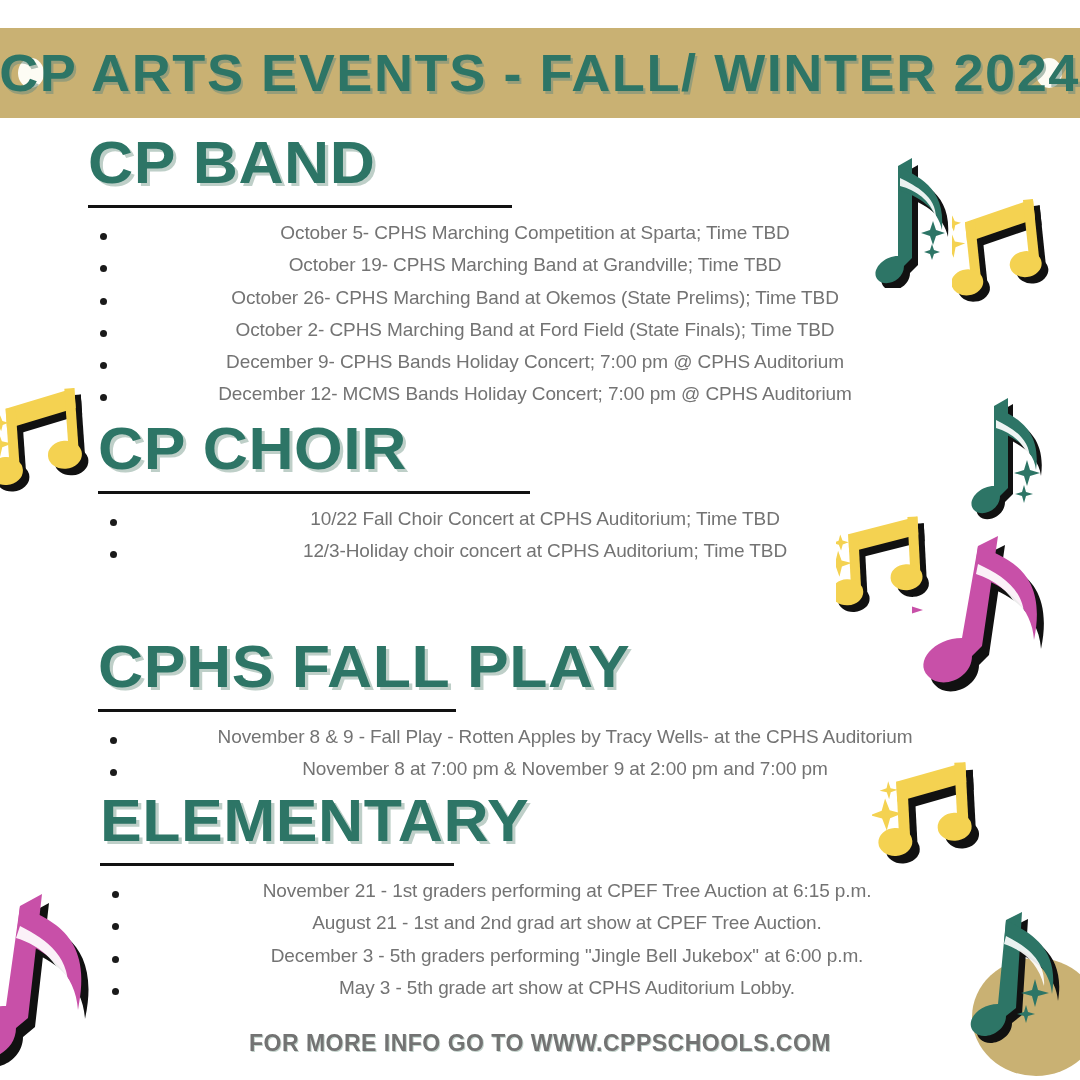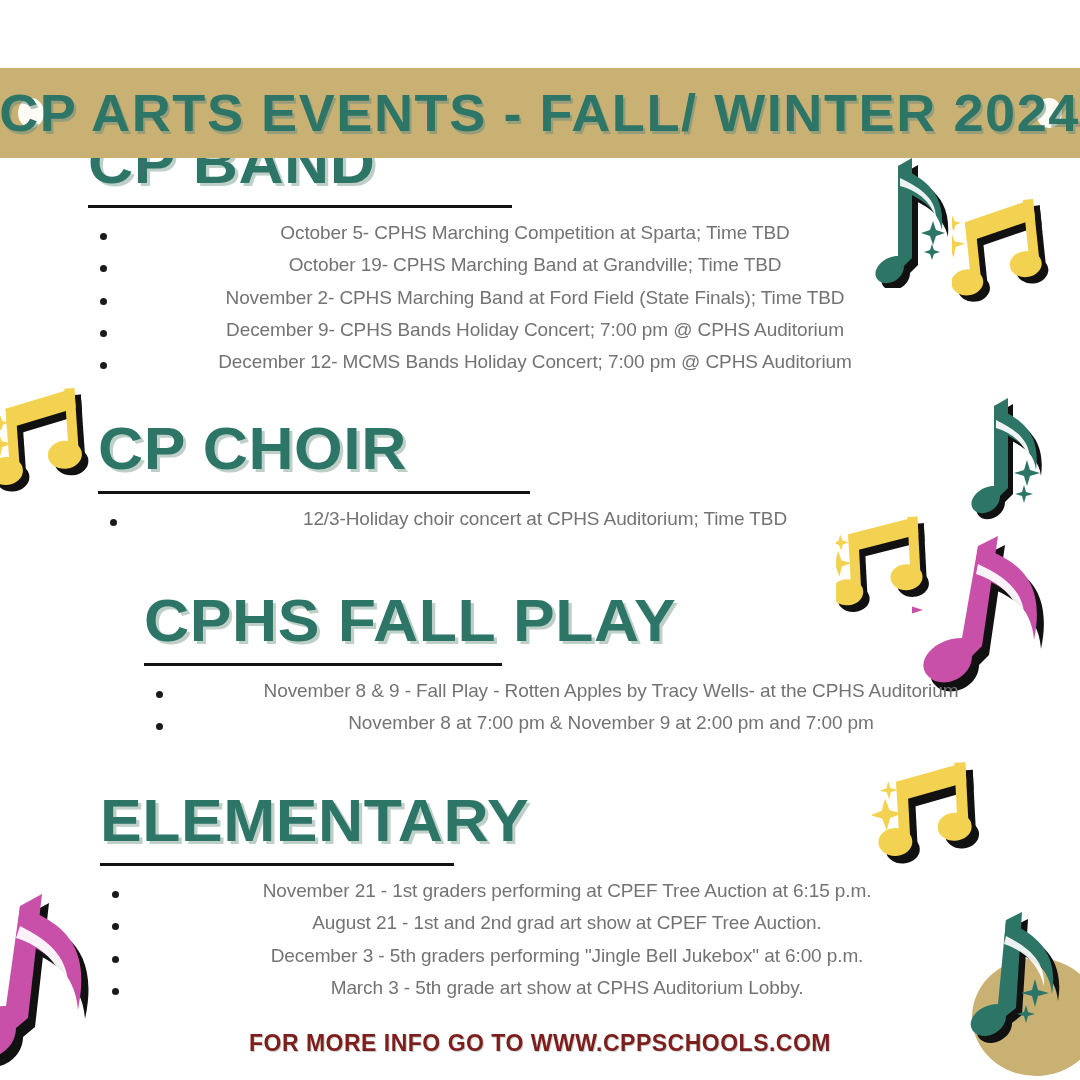--- a/index.html
+++ b/index.html
@@ -28,21 +28,20 @@
     position: absolute;
     left: 0;
     top: 28px;
     width: 1080px;
     height: 90px;
     background: #c9b173;
     display: flex;
     align-items: center;
     justify-content: center;
     z-index: 5;
-    margin-top: 40px;
   }
   .banner-eyelet {
     position: absolute;
     width: 26px;
     height: 30px;
     border-radius: 50%;
     background: #fdfcf4;
     top: 30px;
   }
   .banner-eyelet.left  { left: 18px; }
@@ -120,21 +119,21 @@
     right: 0;
     top: 1030px;
     text-align: center;
     z-index: 6;
   }
   .footer-text {
     font-family: "Liberation Sans Narrow", "Liberation Sans", sans-serif;
     font-weight: 700;
     font-size: 23px;
     letter-spacing: 0.5px;
-    color: #7f1d1d;
+    color: #737373;
     text-shadow: 1px 1px 0 rgba(120,155,140,0.45);
     text-align: right;
   }
 
   
   .note {
     position: absolute;
     z-index: 1;
     pointer-events: none;
   }
@@ -328,51 +327,53 @@
     <div class="banner-eyelet right"></div>
     <div class="banner-title">CP ARTS EVENTS - FALL/ WINTER 2024</div>
   </div>
 
   <div class="section" style="left:88px; top:134px; width:860px;">
     <div class="section-heading">CP BAND</div>
     <div class="heading-rule" style="width:424px;"></div>
     <ul class="events">
       <li>October 5- CPHS Marching Competition at Sparta; Time TBD</li>
       <li>October 19- CPHS Marching Band at Grandville; Time TBD</li>
-      <li>November 2- CPHS Marching Band at Ford Field (State Finals); Time TBD</li>
+      <li>October 26- CPHS Marching Band at Okemos (State Prelims); Time TBD</li>
+      <li>October 2- CPHS Marching Band at Ford Field (State Finals); Time TBD</li>
       <li>December 9- CPHS Bands Holiday Concert; 7:00 pm @ CPHS Auditorium</li>
       <li>December 12- MCMS Bands Holiday Concert; 7:00 pm @ CPHS Auditorium</li>
     </ul>
   </div>
 
   <div class="section" style="left:98px; top:420px; width:860px;">
     <div class="section-heading">CP CHOIR</div>
     <div class="heading-rule" style="width:432px;"></div>
     <ul class="events">
+      <li>10/22 Fall Choir Concert at CPHS Auditorium; Time TBD</li>
       <li>12/3-Holiday choir concert at CPHS Auditorium; Time TBD</li>
     </ul>
   </div>
 
-  <div class="section" style="left:98px; top:592px; width:900px;margin-left:46px;">
+  <div class="section" style="left:98px; top:638px; width:900px;">
     <div class="section-heading">CPHS FALL PLAY</div>
     <div class="heading-rule" style="width:358px;"></div>
     <ul class="events">
       <li>November 8 &amp; 9 - Fall Play - Rotten Apples by Tracy Wells- at the CPHS Auditorium</li>
       <li>November 8 at 7:00 pm &amp; November 9 at 2:00 pm and 7:00 pm</li>
     </ul>
   </div>
 
   <div class="section" style="left:100px; top:792px; width:900px;">
     <div class="section-heading">ELEMENTARY</div>
     <div class="heading-rule" style="width:354px;"></div>
     <ul class="events">
       <li>November 21 - 1st graders performing at CPEF Tree Auction at 6:15 p.m.</li>
       <li>August 21 - 1st and 2nd grad art show at CPEF Tree Auction.</li>
       <li>December 3 - 5th graders performing "Jingle Bell Jukebox" at 6:00 p.m.</li>
-      <li>March 3 - 5th grade art show at CPHS Auditorium Lobby.</li>
+      <li>May 3 - 5th grade art show at CPHS Auditorium Lobby.</li>
     </ul>
   </div>
 
   <div class="footer">
     <span class="footer-text">FOR MORE INFO GO TO WWW.CPPSCHOOLS.COM</span>
   </div>
 
 </div>
 
 </body></html>

